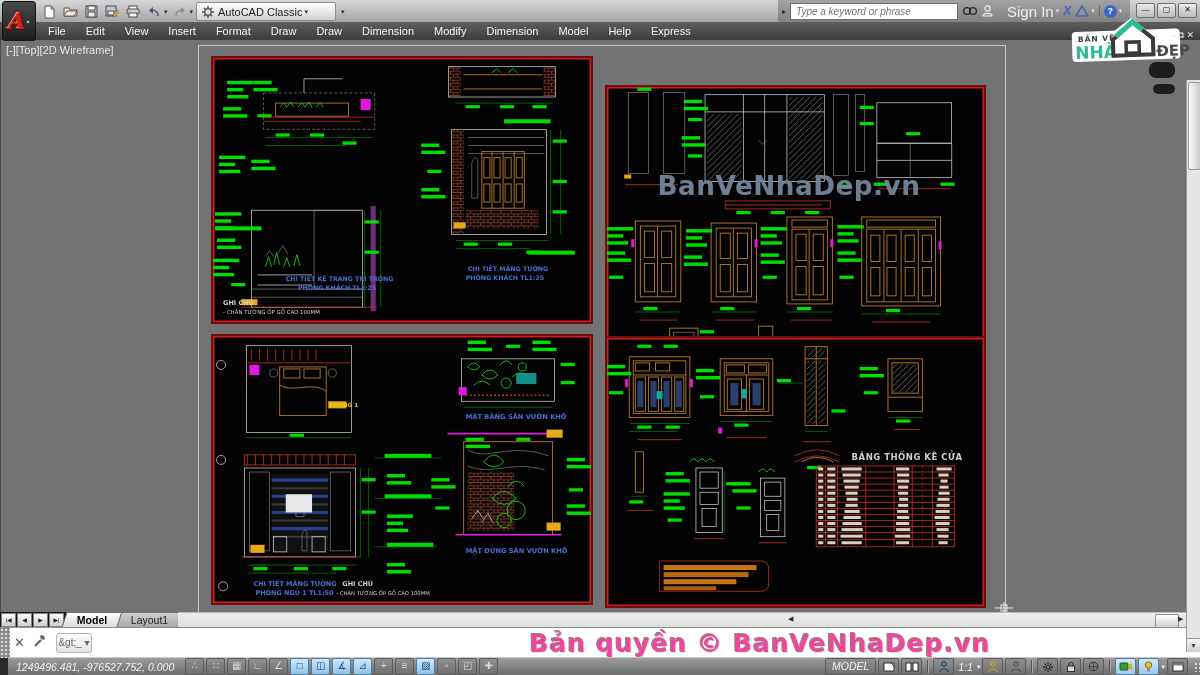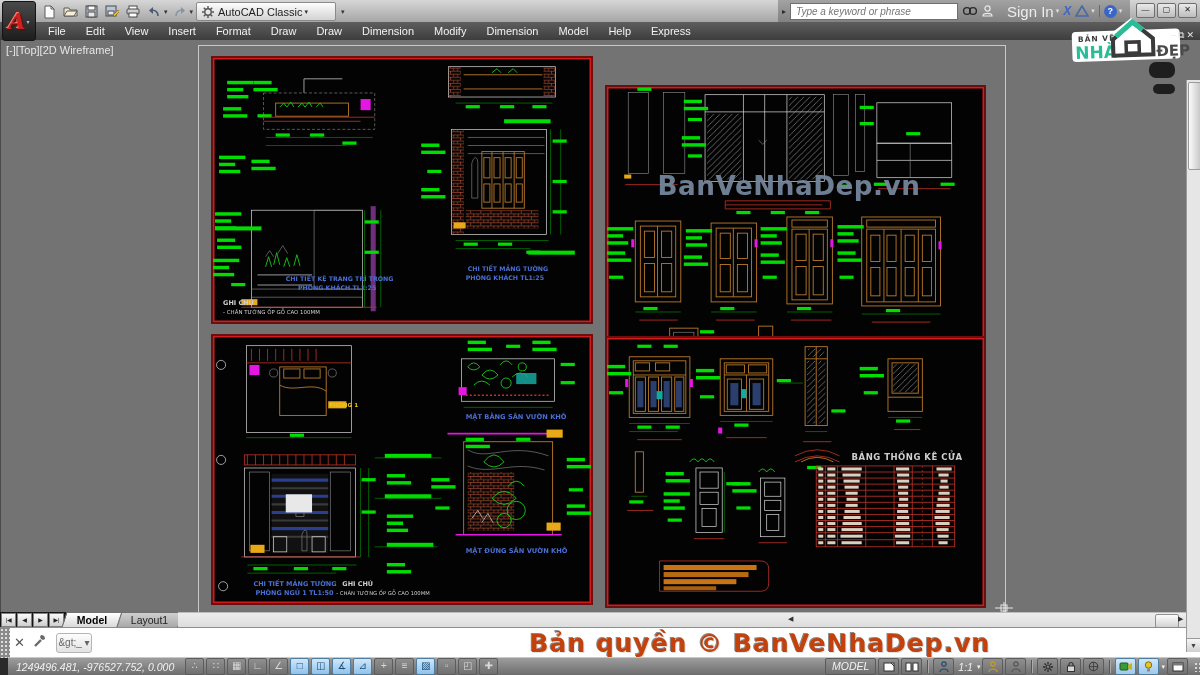--- a/index.html
+++ b/index.html
@@ -85,21 +85,21 @@
   #cmdbar{position:absolute;left:0;top:627px;width:1200px;height:30px;background:#fff;border-top:1px solid #8d8d8d;box-sizing:border-box;}
   #cmdgrip{position:absolute;left:0;top:0;width:10px;height:30px;background:linear-gradient(90deg,#777,#999);
     background-image:radial-gradient(#dedede 1px,transparent 1.2px);background-size:4px 4px;background-color:#8a8a8a;}
   #cmdx{position:absolute;left:14px;top:7px;color:#555;font-size:13px;font-weight:bold;}
   #cmdwrench{position:absolute;left:32px;top:5px;}
   #promptbox{position:absolute;left:56px;top:5px;width:34px;height:18px;background:linear-gradient(#fdfdfd,#e2e2e2);
     border:1px solid #b5b5b5;border-radius:3px;color:#666;font-size:10px;line-height:18px;text-align:center;}
   #cmdinput{position:absolute;left:98px;top:6px;width:320px;border:none;outline:none;background:transparent;
     font-style:italic;font-size:13px;letter-spacing:2px;color:#8e8e8e;font-family:"Liberation Sans",sans-serif;}
   #cmdwm{position:absolute;left:430px;top:1px;width:660px;text-align:center;font-size:25px;font-weight:bold;
-    color:#c2410c;letter-spacing:1px;text-shadow:1px 1px 0 #e2e2e2,-1px -1px 0 #8a8a8a;
+    color:#ec4899;letter-spacing:1px;text-shadow:1px 1px 0 #e2e2e2,-1px -1px 0 #8a8a8a;
     font-family:"DejaVu Sans",sans-serif;white-space:nowrap;}
   
   #statusbar{position:absolute;left:8px;top:657px;width:1200px;height:18px;
     background:linear-gradient(#9d9d9d,#6d6d6d);border-top:1px solid #c9c9c9;display:flex;align-items:center;box-sizing:border-box;font-style:italic;}
   #coords{color:#f1f1f1;font-size:10.5px;padding:0 10px 0 8px;min-width:150px;}
   .tgl{width:17px;height:15px;margin:0 1px;border-radius:2px;background:linear-gradient(#8f8f8f,#707070);
     border:1px solid #5c5c5c;color:#d9d9d9;font-size:10px;line-height:14px;text-align:center;overflow:hidden;}
   .tgl.on{background:linear-gradient(#cfe7fb,#8fc3ec);color:#1d4d75;border-color:#4e7da0;}
   #sright{margin-left:auto;display:flex;align-items:center;gap:2px;padding-right:4px;}
   #modelbtn{color:#f3f3f3;font-size:10.5px;padding:0 6px;height:15px;line-height:15px;

